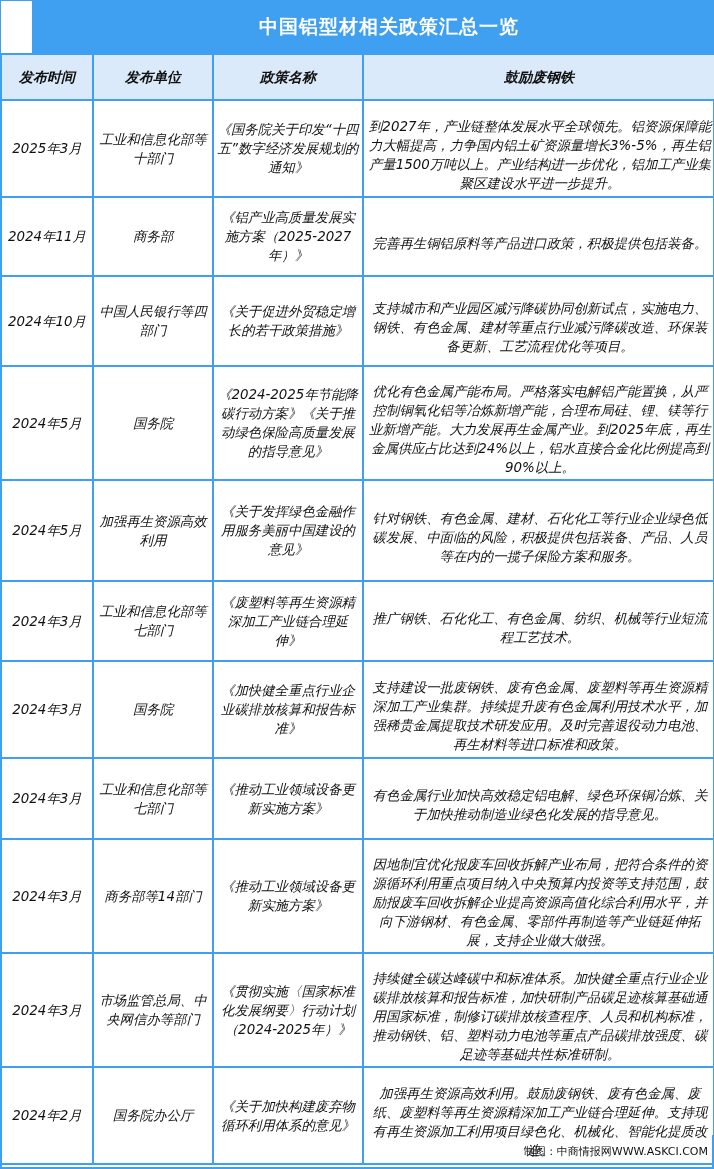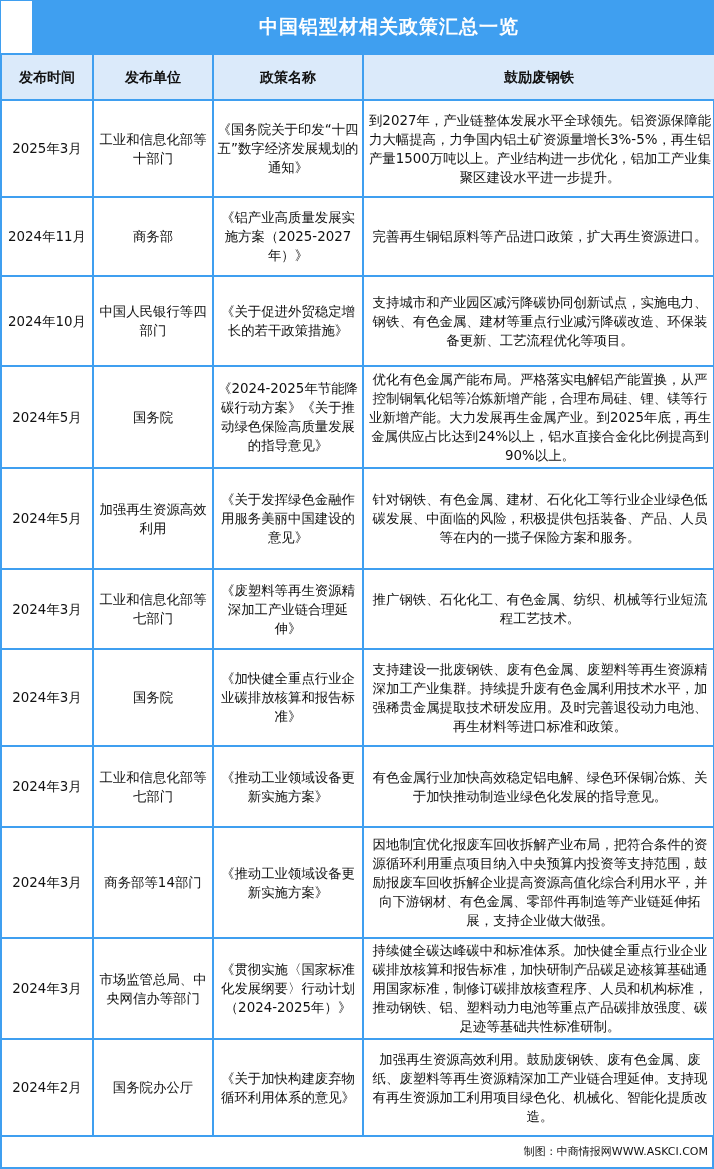--- a/index.html
+++ b/index.html
@@ -11,26 +11,26 @@
     background: #3f9ff0; color: #ffffff; font-size: 19px; font-weight: bold;
     display: flex; align-items: center; justify-content: center;
     font-family: "DejaVu Serif", "Liberation Serif", serif; letter-spacing: 1px; margin-left: 32px;
   }
   table.policy {
     position: absolute; left: 0; top: 53px; width: 714px;
     border-collapse: collapse; table-layout: fixed;
   }
   table.policy th, table.policy td {
     border: 2px solid #3f9ff0; text-align: center; vertical-align: middle;
-    font-size: 13.4px; line-height: 19px; padding: 2px 3px;
+    font-size: 13.4px; line-height: 19px; padding: 2px 3px; font-style: italic;
   }
   table.policy th {
     background: #dbeafa; font-weight: bold; height: 46px; font-size: 14px;
   }
-  table.policy td.content { padding: 2px 2px 2px 4px; }
+  table.policy td.content { padding: 15px 2px 2px 4px; }
   col.c1 { width: 92px; } col.c2 { width: 120px; } col.c3 { width: 150px; } col.c4 { width: 352px; }
   .footer {
     position: absolute; left: 0; top: 1135px; width: 714px; height: 34px;
     border: 2px solid #3f9ff0; border-top: none;
     display: flex; align-items: center; justify-content: flex-end;
     padding-right: 4px; font-size: 11px;
   }
 </style>
 </head>
 <body>
@@ -57,21 +57,21 @@
       <tr style="height: 97px;">
         <td>2025年3月</td>
         <td>工业和信息化部等十部门</td>
         <td>《国务院关于印发“十四五”数字经济发展规划的通知》</td>
         <td class="content">到2027年，产业链整体发展水平全球领先。铝资源保障能力大幅提高，力争国内铝土矿资源量增长3%-5%，再生铝产量1500万吨以上。产业结构进一步优化，铝加工产业集聚区建设水平进一步提升。</td>
       </tr>
       <tr style="height: 79px;">
         <td>2024年11月</td>
         <td>商务部</td>
         <td>《铝产业高质量发展实施方案（2025-2027年）》</td>
-        <td class="content">完善再生铜铝原料等产品进口政策，扩大再生资源进口。</td>
+        <td class="content">完善再生铜铝原料等产品进口政策，积极提供包括装备。</td>
       </tr>
       <tr style="height: 90px;">
         <td>2024年10月</td>
         <td>中国人民银行等四部门</td>
         <td>《关于促进外贸稳定增长的若干政策措施》</td>
         <td class="content">支持城市和产业园区减污降碳协同创新试点，实施电力、钢铁、有色金属、建材等重点行业减污降碳改造、环保装备更新、工艺流程优化等项目。</td>
       </tr>
       <tr style="height: 102px;">
         <td>2024年5月</td>
         <td>国务院</td>

